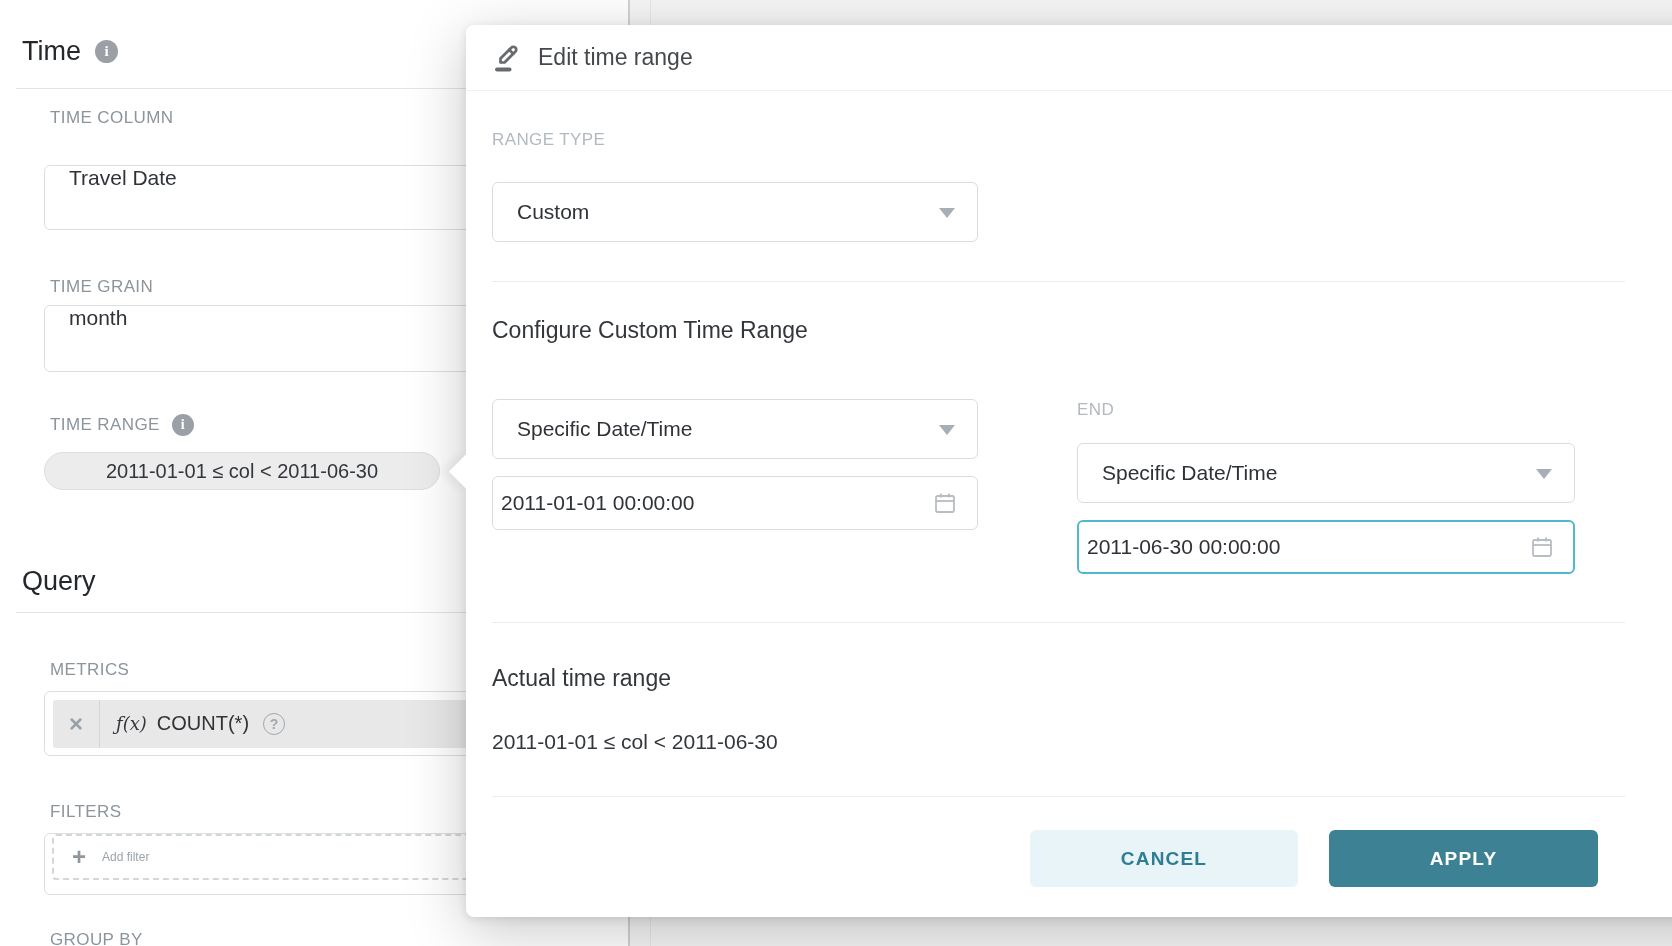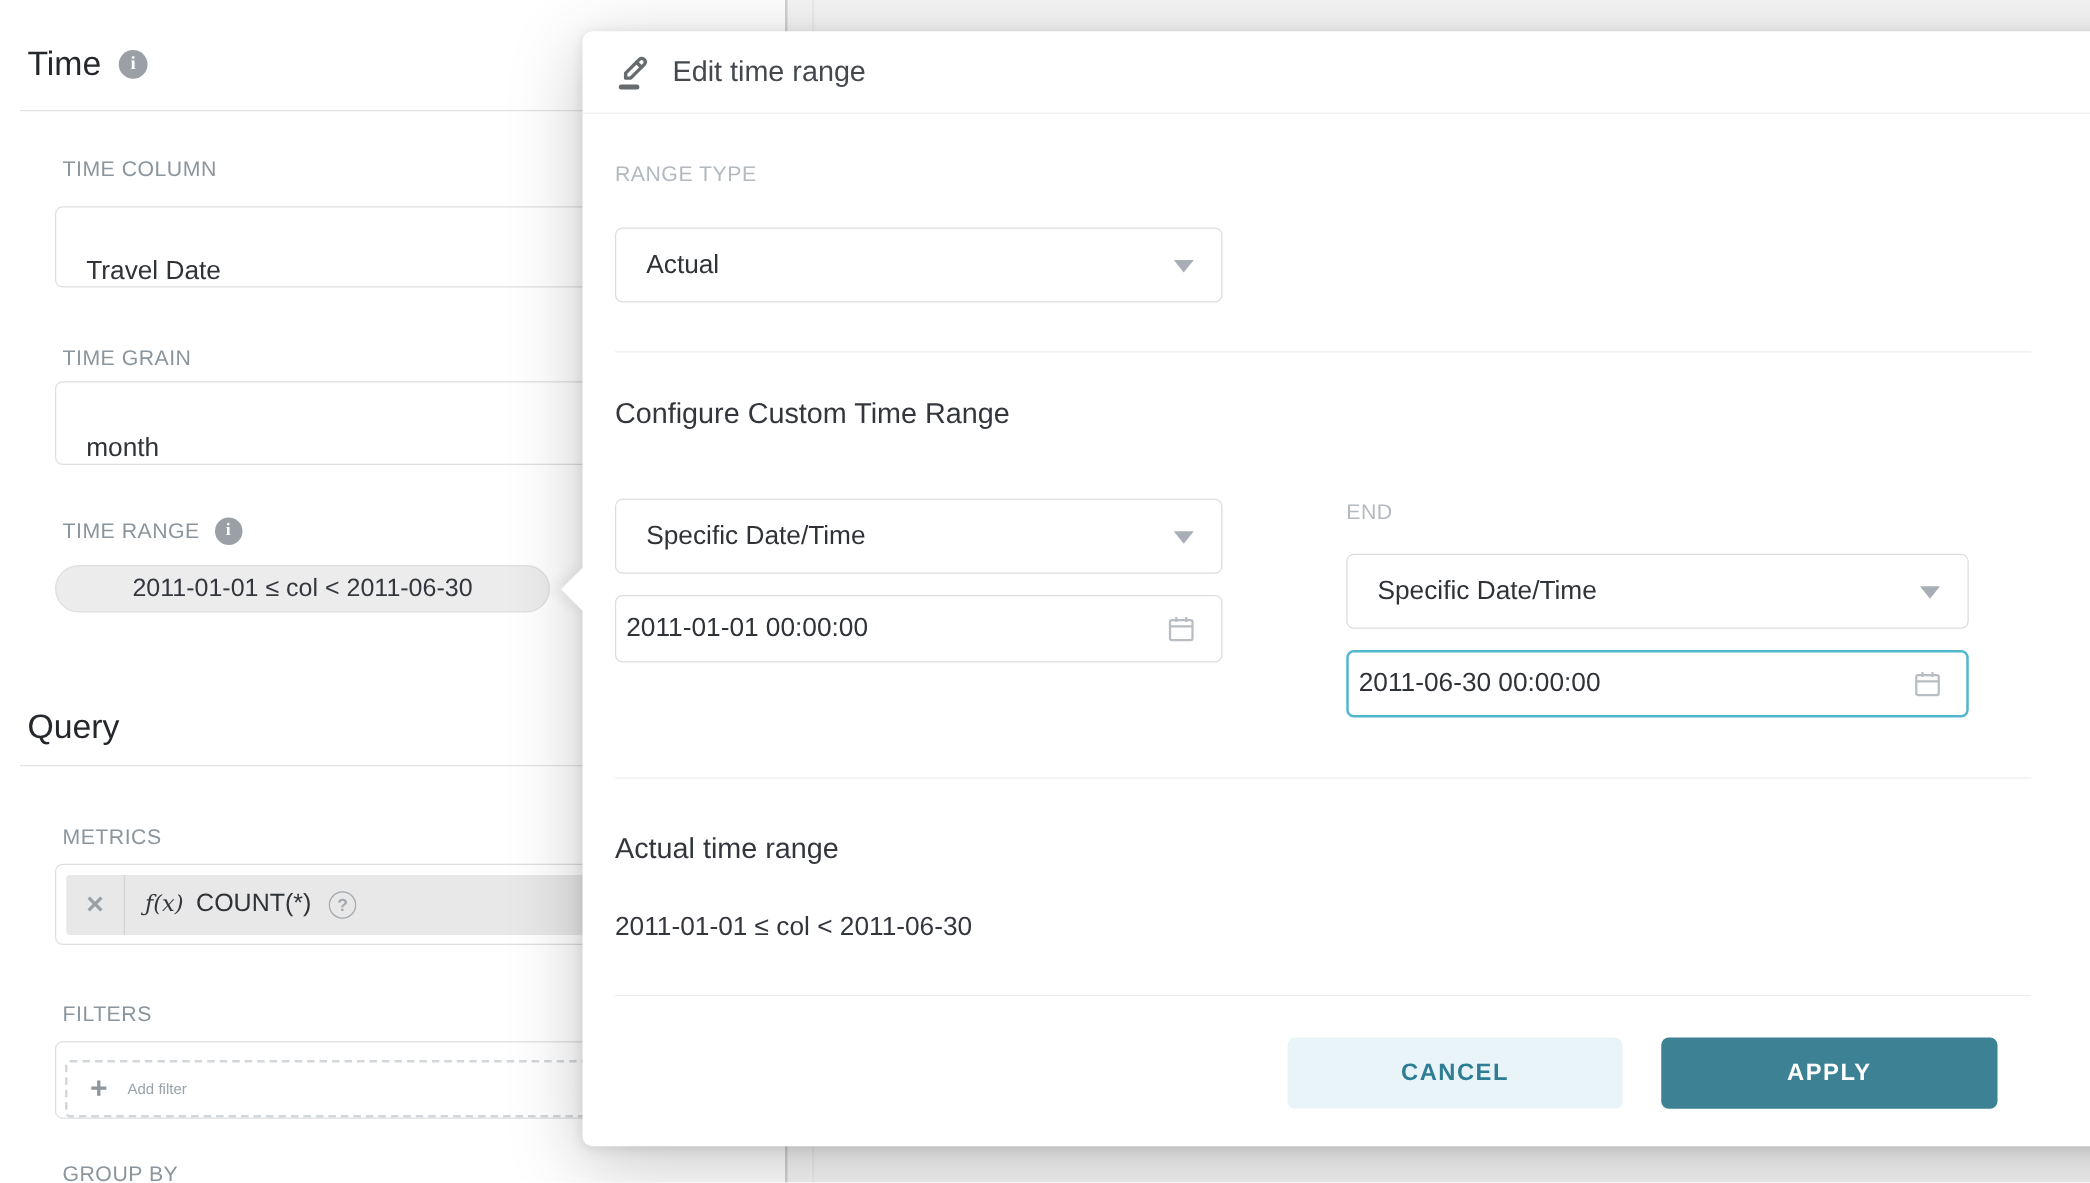--- a/index.html
+++ b/index.html
@@ -28,21 +28,21 @@
   }
   .hdivider{position:absolute;left:16px;width:584px;height:1px;background:#e3e3e3;}
   .u-label{
     position:absolute;left:50px;font-size:17px;letter-spacing:.4px;color:#8b959d;
     display:flex;align-items:center;gap:12px;
   }
   .u-label .info-icon{width:22px;height:22px;font-size:14px;}
   .ctl-box{
     position:absolute;left:44px;width:516px;background:#fff;
     border:1px solid #dcdfe2;border-radius:6px;box-sizing:border-box;
-    display:flex;align-items:flex-end;font-size:21px;color:#2f3338;padding-left:24px;
+    display:flex;align-items:flex-start;font-size:21px;color:#2f3338;padding-left:24px;
   }
   .range-pill{
     position:absolute;left:44px;top:452px;width:396px;height:38px;
     background:#ececec;border:1px solid #dedede;border-radius:19px;
     display:flex;align-items:center;justify-content:center;
     font-size:20px;color:#33373d;box-sizing:border-box;
   }
   
   .metric-box{padding:0;align-items:center;display:flex;}
   .metric-token{
@@ -129,21 +129,21 @@
 </div>
 
 <div class="left-panel">
 
   <div class="section-head" style="top:36px;">
     <span class="section-title">Time</span>
     <span class="info-icon">i</span>
   </div>
   <div class="hdivider" style="top:88px;"></div>
 
-  <div class="u-label" style="top:126px;">
+  <div class="u-label" style="top:108px;">
     <span>TIME COLUMN</span>
   </div>
   <div class="ctl-box" style="top:165px;height:65px;">
     <span>Travel Date</span>
   </div>
 
   <div class="u-label" style="top:277px;">
     <span>TIME GRAIN</span>
   </div>
   <div class="ctl-box" style="top:305px;height:67px;">
@@ -200,21 +200,21 @@
         <path d="M9.5 20.5 L9.5 16.5 L20.5 5.5 a2.6 2.6 0 0 1 3.7 0 l0.3 0.3 a2.6 2.6 0 0 1 0 3.7 L13.5 20.5 Z"></path>
         <path d="M18.2 7.8 l4 4"></path>
       </g>
       <line x1="6" y1="27.5" x2="18.5" y2="27.5" stroke="#666b70" stroke-width="4" stroke-linecap="round"></line>
     </svg>
     <span class="modal-title">Edit time range</span>
   </div>
 
   <div class="m-label" style="left:26px;top:104px;">RANGE TYPE</div>
   <div class="select" style="left:26px;top:157px;width:486px;">
-    <span>Actual</span>
+    <span>Custom</span>
     <span class="caret"></span>
   </div>
 
   <div class="m-divider" style="top:256px;"></div>
 
   <div class="m-heading" style="top:291px;">Configure Custom Time Range</div>
 
   <div class="col" style="left:26px;width:486px;">
     <div class="select">
       <span>Specific Date/Time</span>

